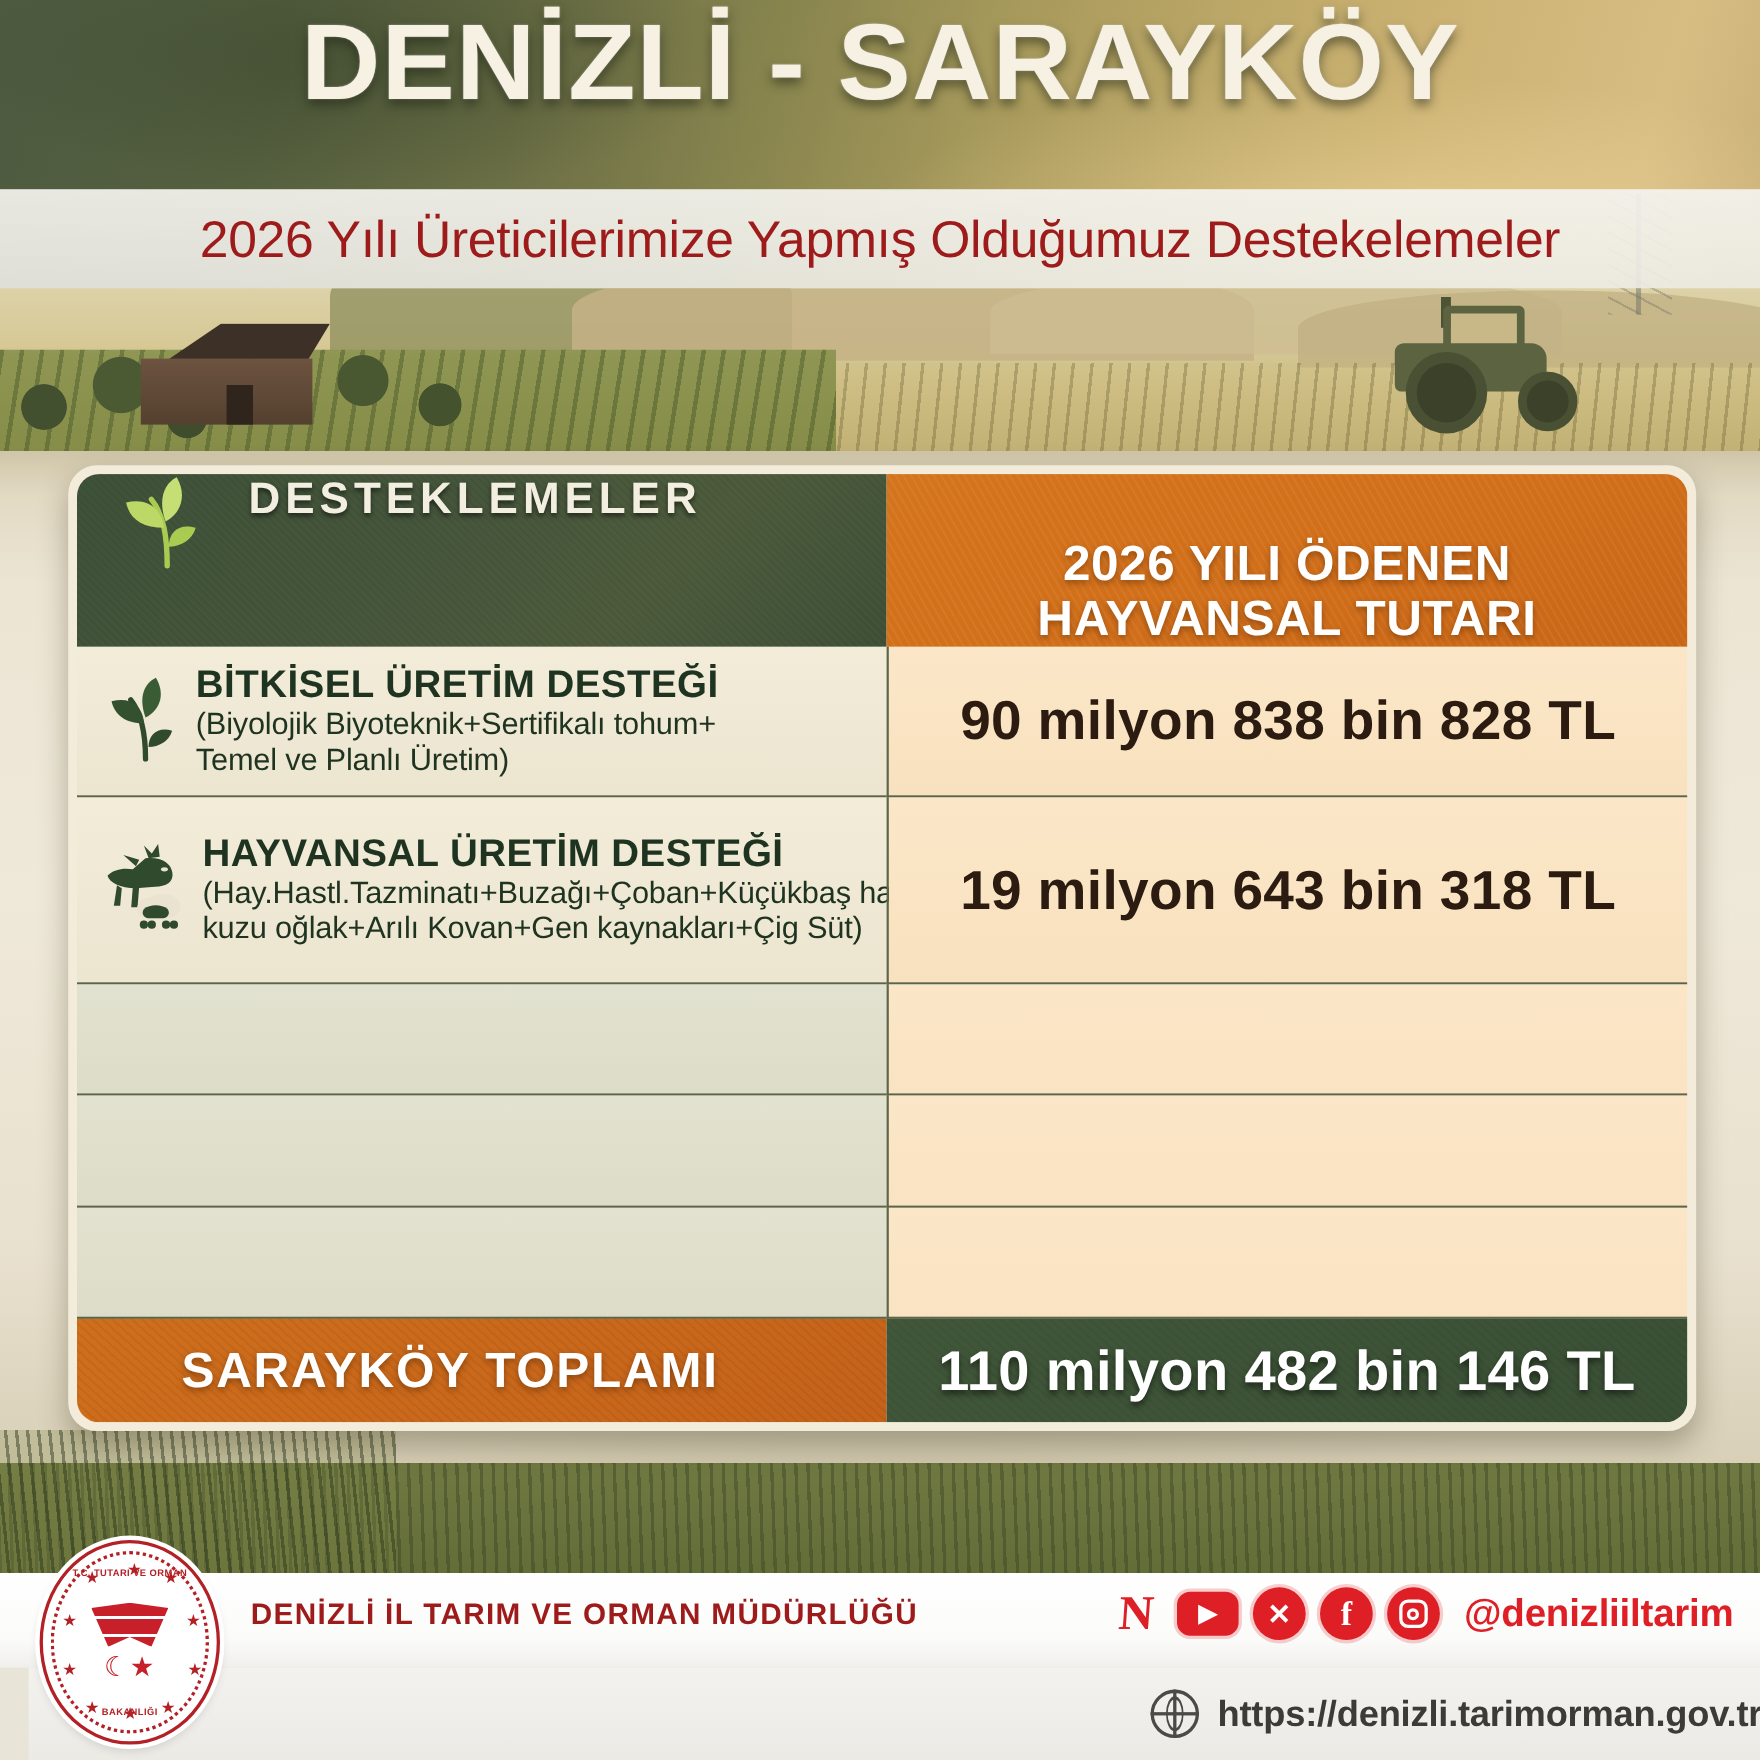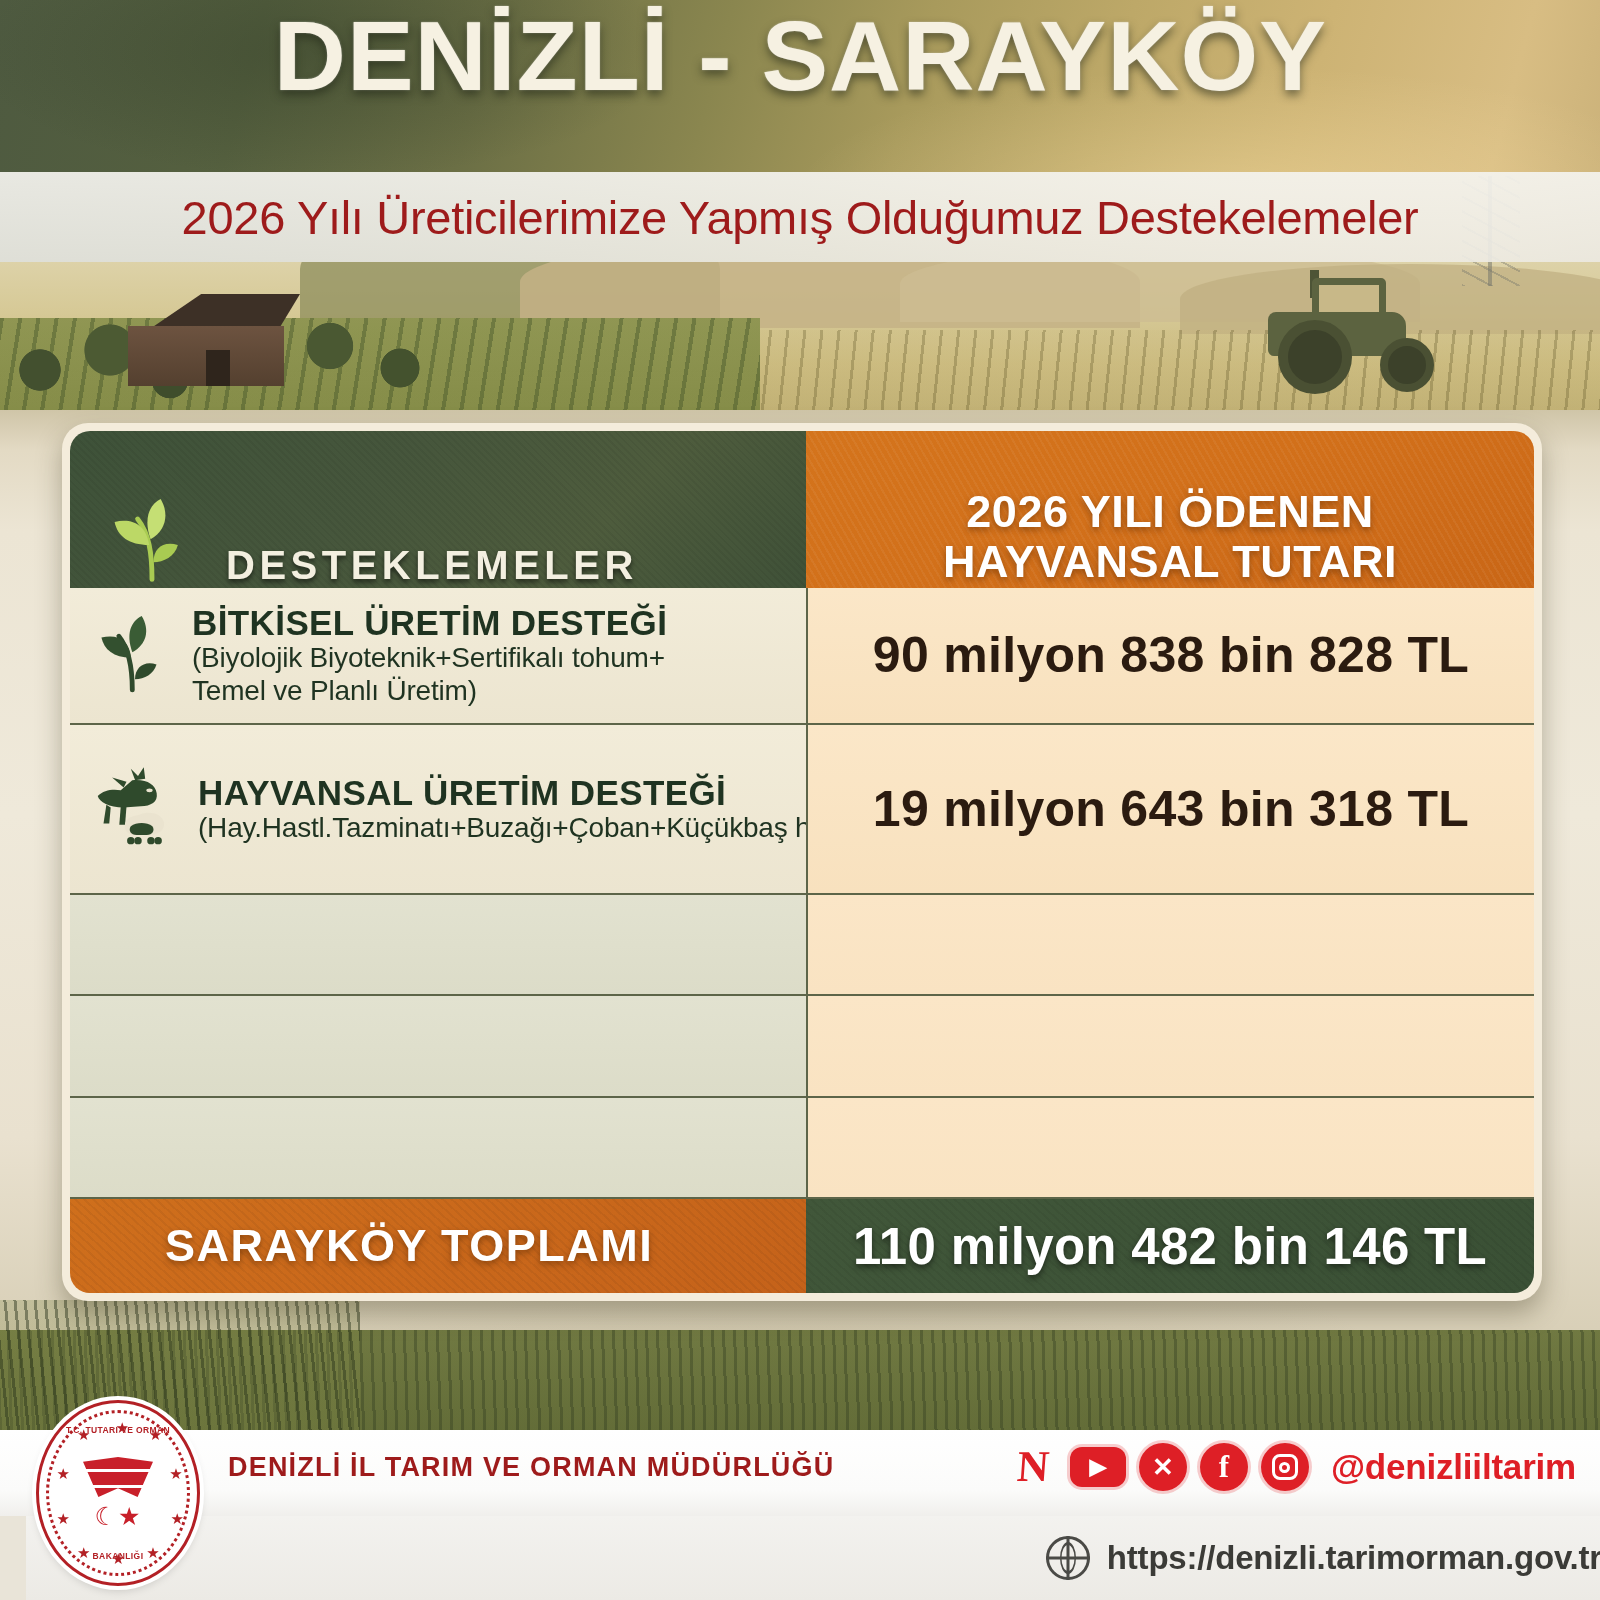--- a/index.html
+++ b/index.html
@@ -185,21 +185,21 @@
 
   .cell-left{ width:736px; position:relative; }
   .cell-right{ flex:1; position:relative; }
 
   
   .hdr-row{ height:159px; }
   .hdr-left{
     background:
       repeating-linear-gradient(45deg, rgba(0,0,0,.05) 0 2px, transparent 2px 5px),
       linear-gradient(135deg,#3e5239 0%,#46563c 40%,#4e5c3d 70%,#3f5138 100%);
-    display:flex; align-items:flex-end; padding-left:36px; gap:28px;
+    display:flex; align-items:flex-start; padding-left:36px; gap:28px;
   }
   .hdr-left-label{
     color:#f3efe0; font-size:40px; font-weight:bold; letter-spacing:4.5px;
     text-shadow:0 3px 5px rgba(0,0,0,.55);
   }
   .hdr-right{
     background:
       repeating-linear-gradient(60deg, rgba(255,255,255,.05) 0 2px, transparent 2px 6px),
       linear-gradient(160deg,#d4741c 0%,#d2701a 45%,#c96616 100%);
     display:flex; flex-direction:column; align-items:center; justify-content:flex-end;
@@ -208,21 +208,21 @@
     color:#fff; font-size:45px; font-weight:bold; line-height:1.12;
     letter-spacing:.5px; text-shadow:0 3px 6px rgba(90,40,0,.5);
     white-space:nowrap;
   }
 
   
   .data-row{ height:140px; }
   .data-left{
     background:linear-gradient(180deg,#f2ecd9,#ece5d0);
     border-bottom:2px solid #5d6549;
-    display:flex; align-items:center; padding-left:22px; gap:14px;
+    display:flex; align-items:center; padding-left:22px; 
   }
   .data-right{
     background:linear-gradient(180deg,#fbe7c8,#f8e1be);
     border-bottom:2px solid #5d6549;
     border-left:2px solid #5d6549;
     display:flex; align-items:center; justify-content:center;
   }
   .row-tall{ height:172px; }
   .rowtexts{ display:flex; flex-direction:column; justify-content:center; }
   .row-title{
@@ -476,20 +476,21 @@
             <path d="M27 44 C31 41 38 41 42 44 C44 47 42 50 38 50 L31 50 C27 50 25 47 27 44 Z"></path>
             <circle cx="27" cy="54" r="2.6"></circle>
                 <circle cx="32" cy="54" r="2.6"></circle>
             <circle cx="41" cy="54" r="2.6"></circle>
                 <circle cx="46" cy="54" r="2.6"></circle>
           </g>
         </svg>
         <div class="rowtexts">
           <div class="row-title">HAYVANSAL ÜRETİM DESTEĞİ</div>
           <div class="row-sub">(Hay.Hastl.Tazminatı+Buzağı+Çoban+Küçükbaş hay.</div>
+          <div class="row-sub">kuzu oğlak+Arılı Kovan+Gen kaynakları+Çig Süt)</div>
         </div>
       </div>
       <div class="cell-right data-right">
         <div class="amount">19 milyon 643 bin 318 TL</div>
       </div>
     </div>
 
     <div class="row empty-row">
       <div class="cell-left empty-left"></div>
       <div class="cell-right empty-right"></div>

